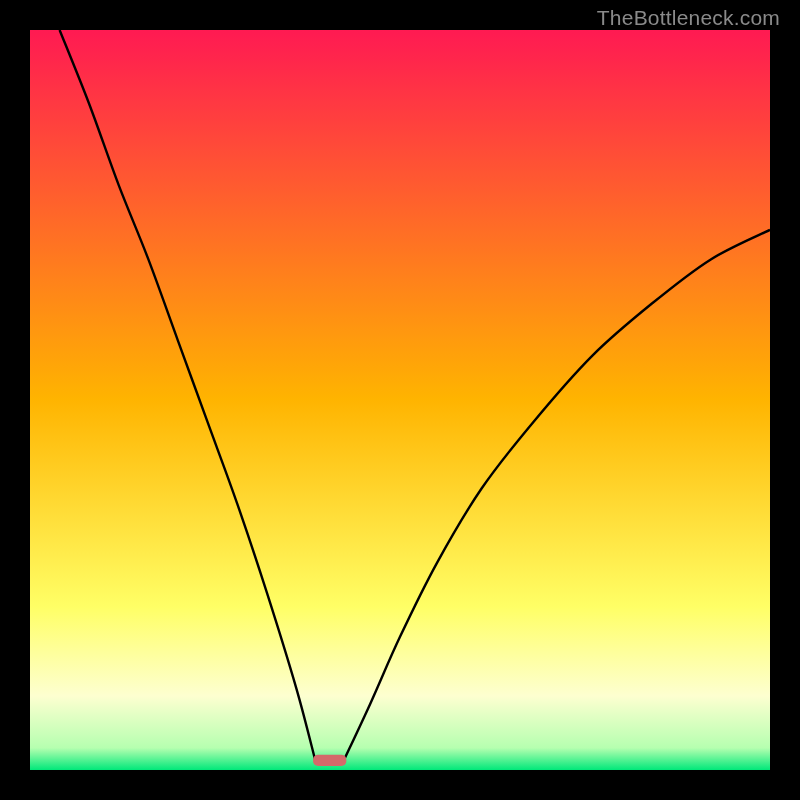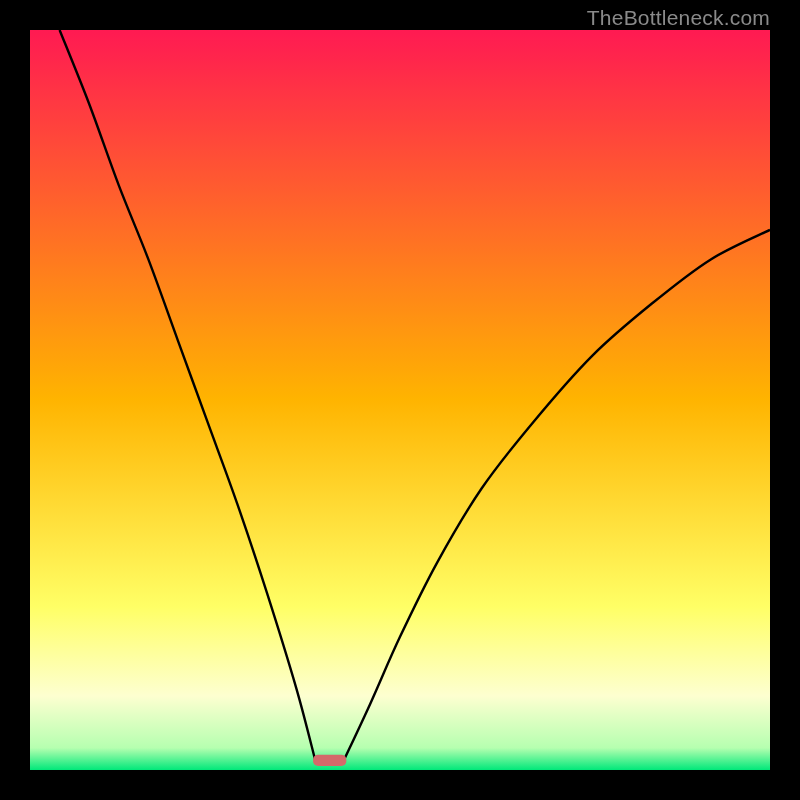--- a/index.html
+++ b/index.html
@@ -22,21 +22,21 @@
   .plot {
     position: absolute;
     left: 0;
     top: 0;
     width: 740px;
     height: 740px;
   }
   .watermark {
     position: absolute;
     top: 6px;
-    right: 30px;
+    right: 20px;
     color: #8a8a8a;
     font-size: 21px;
     font-weight: 500;
     letter-spacing: 0.2px;
   }
 </style>
 </head>
 <body>
 
 <div class="watermark">TheBottleneck.com</div>

